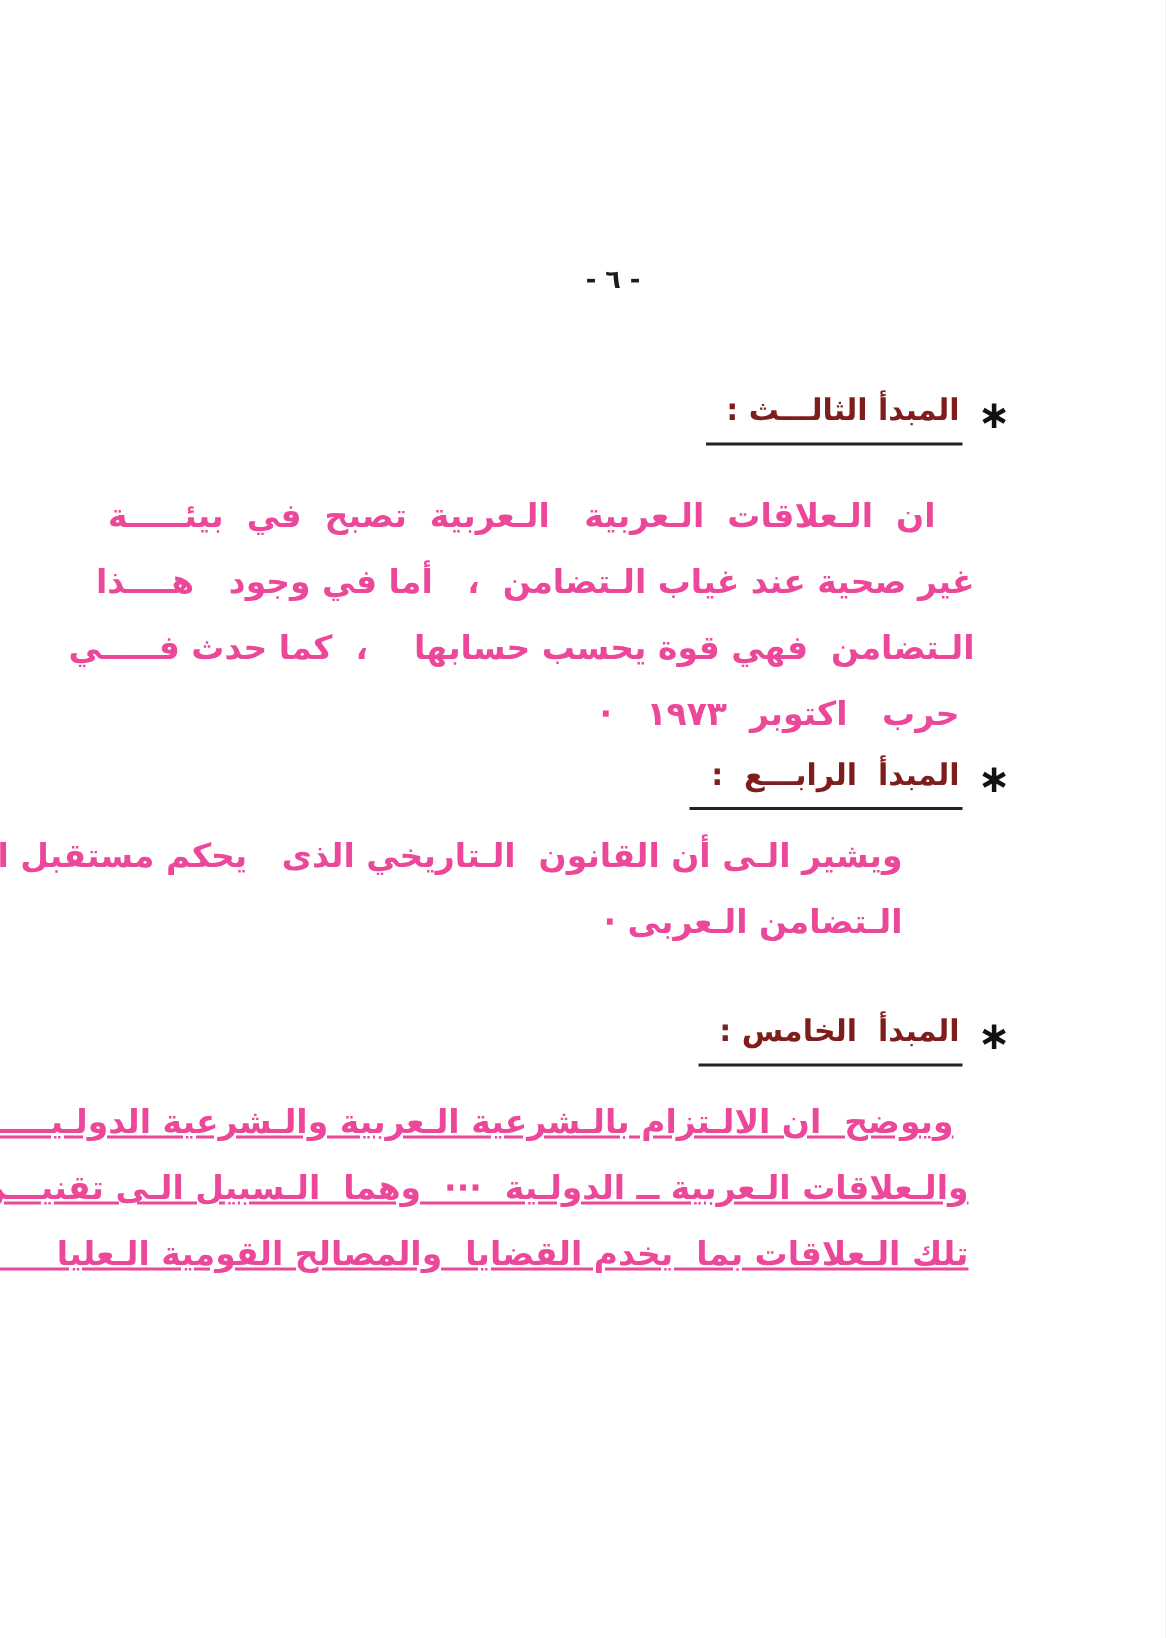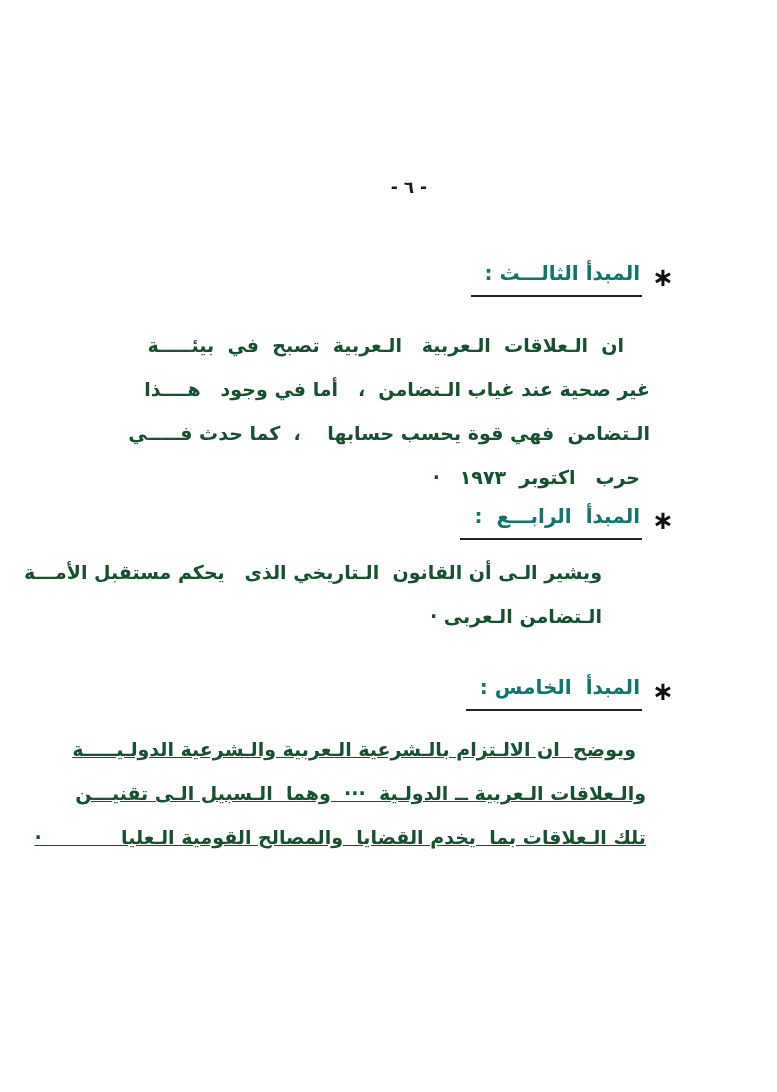--- a/index.html
+++ b/index.html
@@ -50,30 +50,30 @@
     color: #111;
   }
   .section-heading {
     display: inline-block;
     font-size: 20px;
     font-weight: 700;
     line-height: 30px;
     padding: 0 2px 7px 14px;
     border-bottom: 2.5px solid #222;
     white-space: pre;
-    color: #0f766e;
+    color: #7f1d1d;
   }
   .h1 { margin-top: 60px; }
   .h2 { margin-top: 2px; }
   .h3 { margin-top: 34px; }
   .paragraph {
     text-align: right;
-    font-size: 19px;
+    font-size: 22px;
     font-weight: 700;
-    color: #14532d;
+    color: #ec4899;
   }
   .p1 { margin-top: 26px; }
   .p2 { margin-top: 10px; margin-right: 48px; }
   .p3 { margin-top: 16px; margin-right: 4px; text-decoration: underline; }
   .para-line {
     line-height: 44px;
     white-space: pre;
   }
   .indent-1 { padding-right: 26px; }
   .indent-s { padding-right: 10px; text-align: right; }

